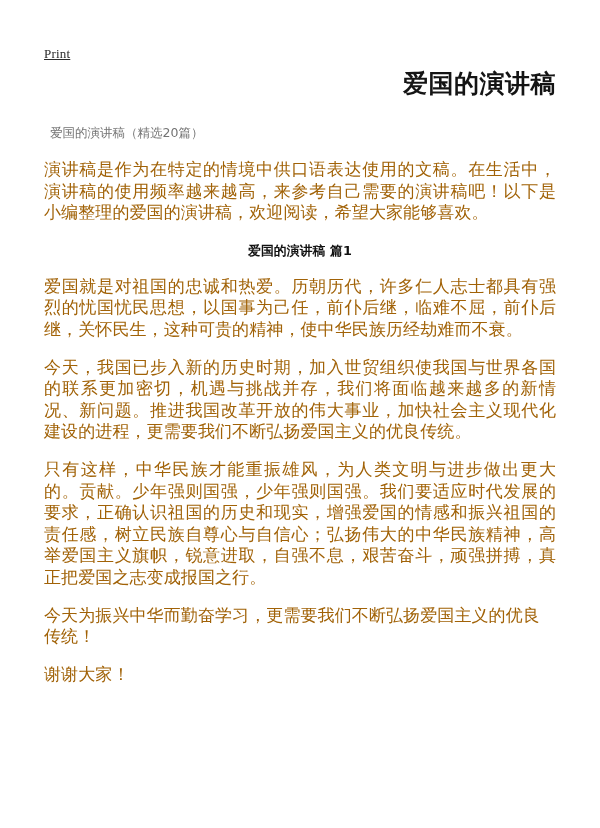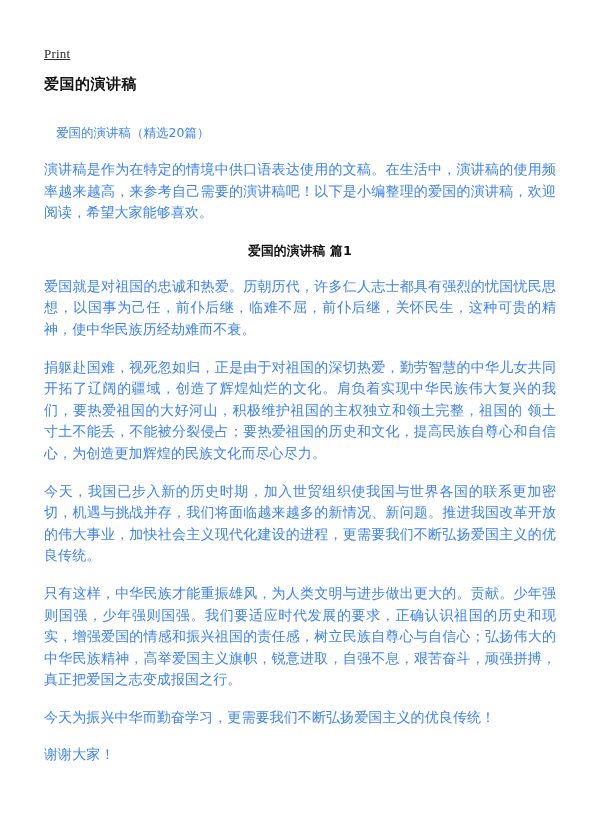--- a/index.html
+++ b/index.html
@@ -32,39 +32,39 @@
     color: #2b2b2b;
     letter-spacing: 0.2px;
   }
   .content {
     position: absolute;
     left: 44px;
     top: 72px;
     width: 512px;
   }
   .doc-title {
-    font-size: 15px;
+    font-size: 25px;
     line-height: 24px;
     font-weight: bold;
-    text-align: left;
+    text-align: right;
     color: #141414;
     margin: 0 0 26px 0;
     letter-spacing: 0.5px;
   }
   .lead {
     font-size: 12.5px;
     line-height: 21px;
-    margin: 0 0 16px 12px;
-    color: #3b82f6;
+    margin: 0 0 16px 6px;
+    color: #737373;
   }
   .para {
-    font-size: 14px;
+    font-size: 17px;
     line-height: 21.6px;
     margin: 0 0 16px 0;
-    color: #3b82f6;
+    color: #a16207;
     text-align: justify;
     text-justify: inter-character;
     word-break: break-all;
     letter-spacing: 0.1px;
   }
   .section-heading {
     font-size: 12.8px;
     line-height: 21px;
     font-weight: bold;
     margin: 0 0 15px 0;
@@ -93,21 +93,20 @@
     <p class="lead short">爱国的演讲稿（精选20篇）</p>
 
     <p class="para">演讲稿是作为在特定的情境中供口语表达使用的文稿。在生活中，演讲稿的使用频率越来越高，来参考自己需要的演讲稿吧！以下是小编整理的爱国的演讲稿，欢迎阅读，希望大家能够喜欢。</p>
 
     <h2 class="section-heading">爱国的演讲稿 篇1</h2>
 
 
     <p class="para">爱国就是对祖国的忠诚和热爱。历朝历代，许多仁人志士都具有强烈的忧国忧民思想，以国事为己任，前仆后继，临难不屈，前仆后继，关怀民生，这种可贵的精神，使中华民族历经劫难而不衰。</p>
 
 
-    <p class="para">捐躯赴国难，视死忽如归，正是由于对祖国的深切热爱，勤劳智慧的中华儿女共同开拓了辽阔的疆域，创造了辉煌灿烂的文化。肩负着实现中华民族伟大复兴的我们，要热爱祖国的大好河山，积极维护祖国的主权独立和领土完整，祖国的 领土寸土不能丢，不能被分裂侵占；要热爱祖国的历史和文化，提高民族自尊心和自信心，为创造更加辉煌的民族文化而尽心尽力。</p>
 
     <p class="para">今天，我国已步入新的历史时期，加入世贸组织使我国与世界各国的联系更加密切，机遇与挑战并存，我们将面临越来越多的新情况、新问题。推进我国改革开放的伟大事业，加快社会主义现代化建设的进程，更需要我们不断弘扬爱国主义的优良传统。</p>
 
     <p class="para">只有这样，中华民族才能重振雄风，为人类文明与进步做出更大的。贡献。少年强则国强，少年强则国强。我们要适应时代发展的要求，正确认识祖国的历史和现实，增强爱国的情感和振兴祖国的责任感，树立民族自尊心与自信心；弘扬伟大的中华民族精神，高举爱国主义旗帜，锐意进取，自强不息，艰苦奋斗，顽强拼搏，真正把爱国之志变成报国之行。</p>
 
     <p class="para short">今天为振兴中华而勤奋学习，更需要我们不断弘扬爱国主义的优良传统！</p>
 
     <p class="para short tight">谢谢大家！</p>
 
   </div>

